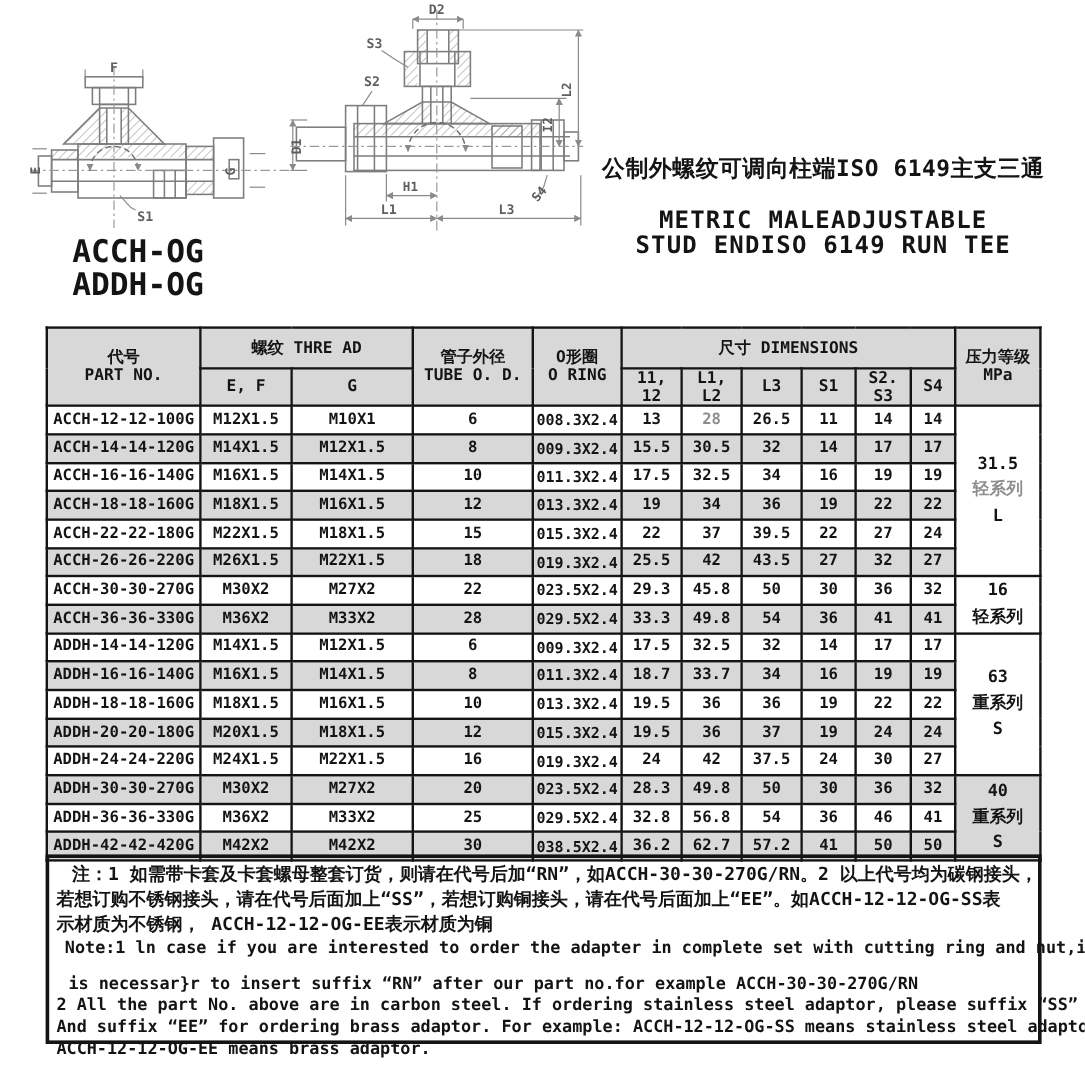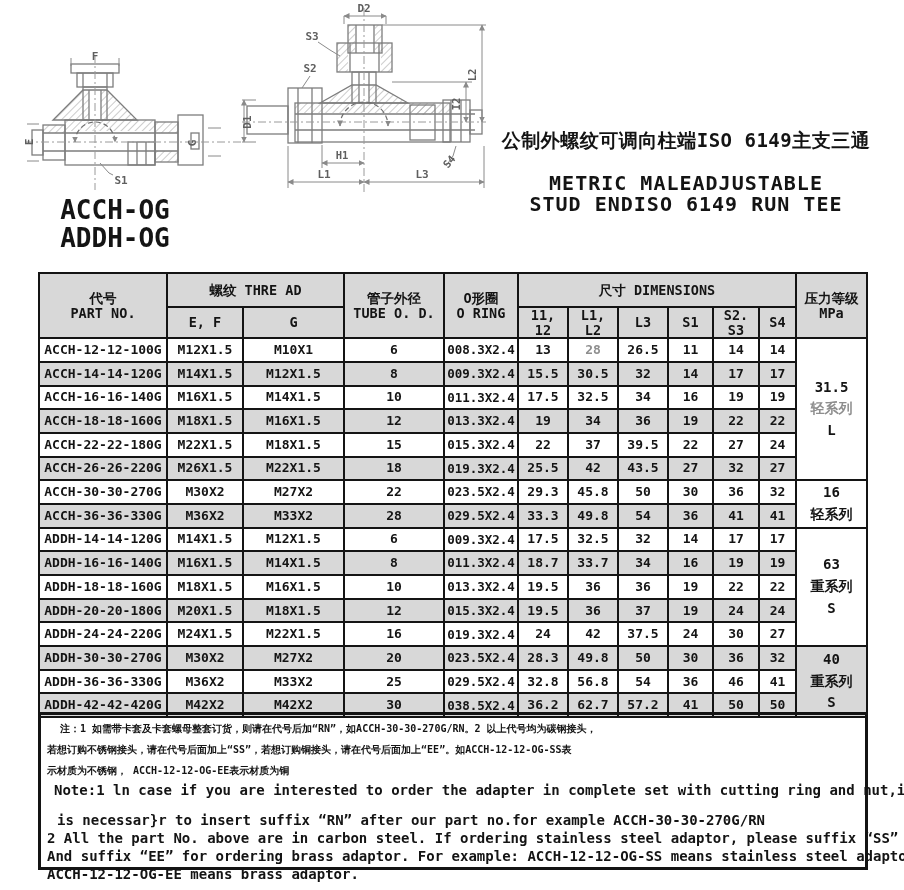--- a/index.html
+++ b/index.html
@@ -31,21 +31,21 @@
   #spec-table tbody tr{height:23.7px;}
   #spec-table tbody tr.shade td{background:#d8d8d8;}
   #spec-table td.group{background:#ffffff;font-size:14px;line-height:1.55;}
   #spec-table td.c-oring{font-size:12.5px;}
   .muted{color:#8e8e8e;}
   
   #notes{
     position:absolute;left:38px;top:712px;width:830px;height:158px;
     border:3px solid #141414;box-sizing:border-box;padding:3px 5px 0 6px;
   }
-  .note-cn{font-size:10px;font-weight:bold;line-height:21px;white-space:nowrap;}
+  .note-cn{font-size:15px;font-weight:bold;line-height:21px;white-space:nowrap;}
   .note-cn.indent{text-indent:13px;}
   .note-en{font-size:14px;font-weight:bold;line-height:18px;white-space:nowrap;}
   .note-en.indent1{text-indent:7px;}
   .note-en.indent2{text-indent:10px;margin-top:12px;}
 </style>
 </head>
 <body>
 
 <div id="stage">
 

